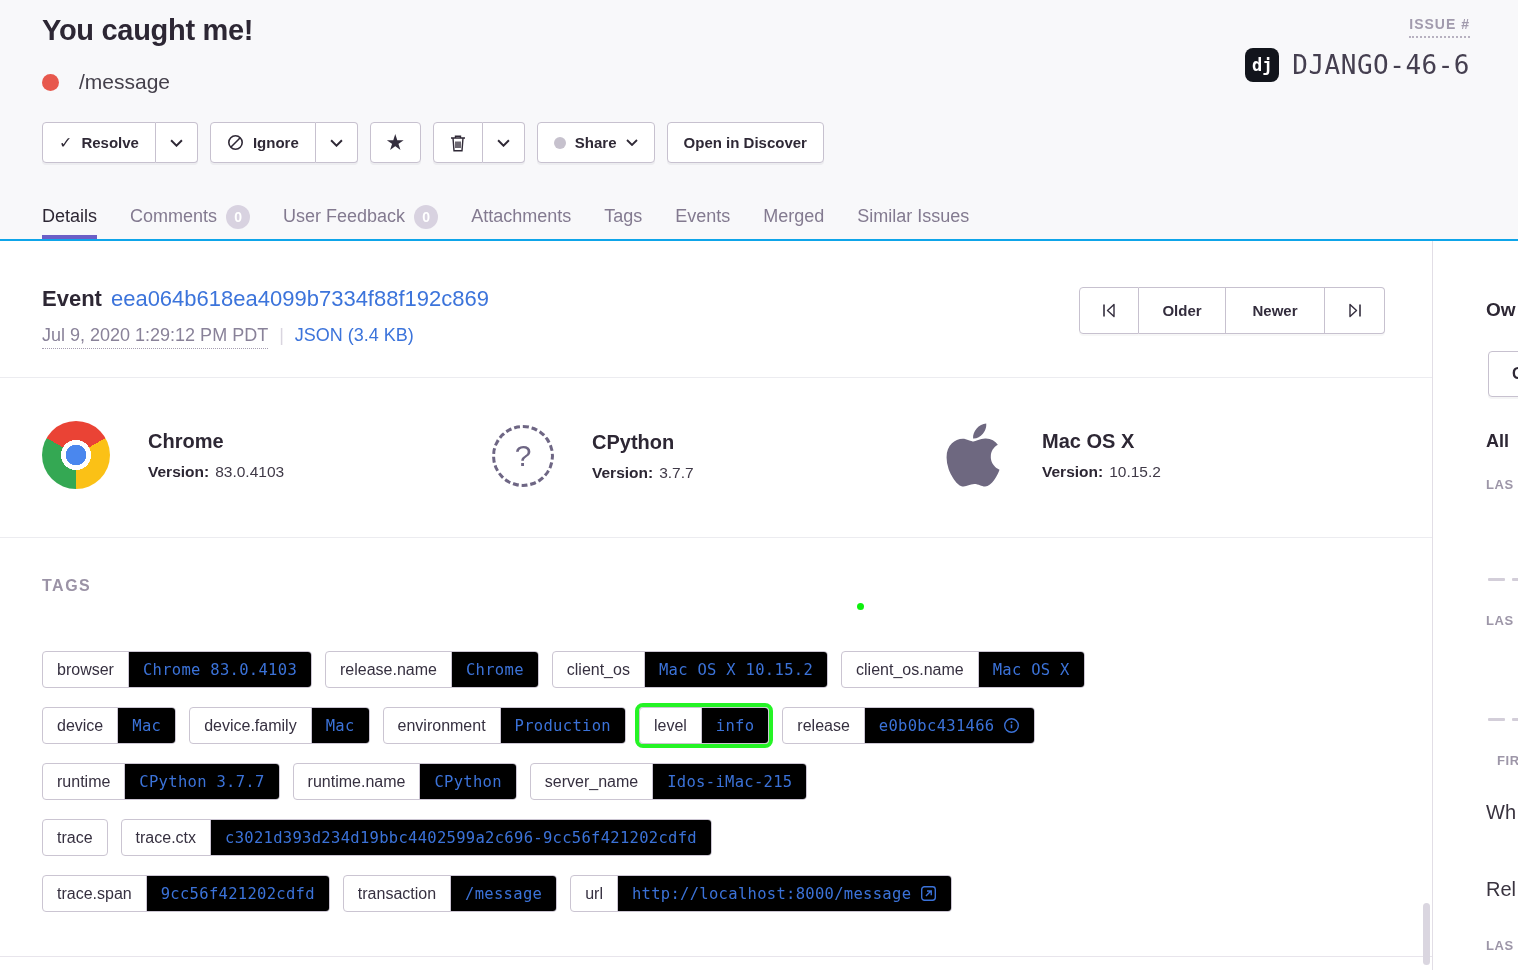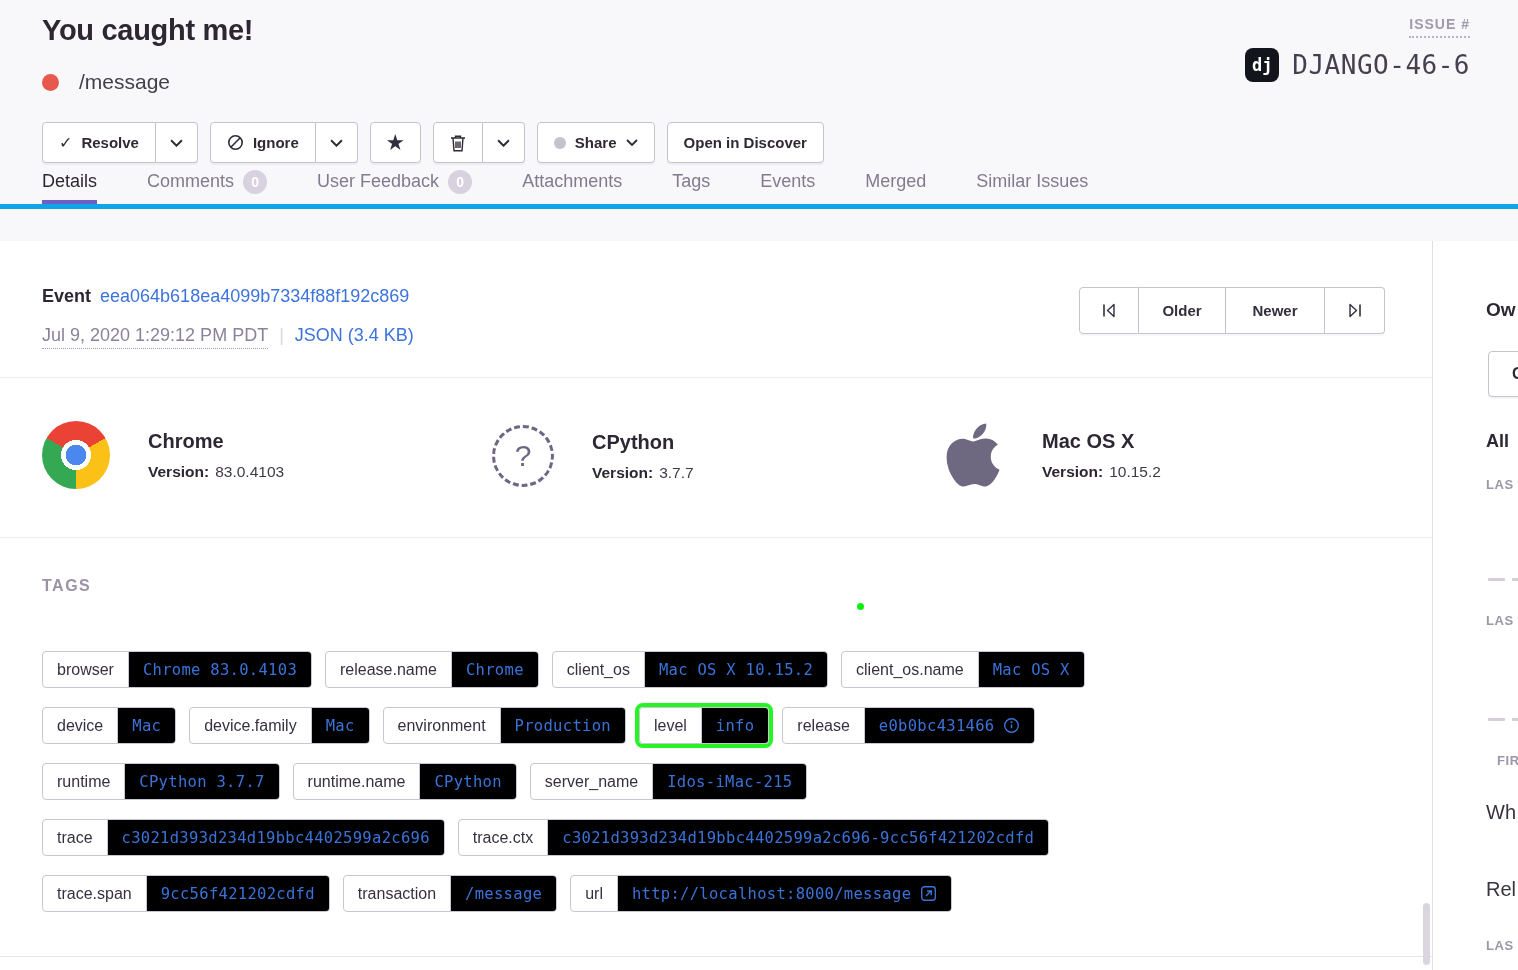--- a/index.html
+++ b/index.html
@@ -1,21 +1,21 @@
 <!DOCTYPE html>
 <html><head>
 <meta charset="utf-8">
 <style>
   * { margin:0; padding:0; box-sizing:border-box; }
   html,body { width:1518px; height:970px; overflow:hidden; }
   body { font-family:"Liberation Sans", sans-serif; background:#f8f8fa; position:relative; color:#2d2734; }
   .mono { font-family:"DejaVu Sans Mono","Liberation Mono",monospace; }
 
   
-  .hdr { position:absolute; top:0; left:0; width:1518px; height:209px; background:#f8f8fa; border-bottom:5px solid #0ea5e9; }
+  .hdr { position:absolute; top:0; left:0; width:1518px; height:241px; background:#f8f8fa; border-bottom:2px solid #0ea5e9; }
   .issue-title { position:absolute; left:42px; top:14px; font-size:29px; font-weight:700; color:#2d2734; letter-spacing:-0.3px; }
   .culprit-row { position:absolute; left:42px; top:70px; display:flex; align-items:center; gap:20px; }
   .err-dot { width:17px; height:17px; border-radius:50%; background:#e7584d; }
   .culprit { font-size:21px; color:#44404b; }
 
   .toolbar { position:absolute; left:42px; top:122px; display:flex; gap:12px; height:41px; }
   .btn { background:#fff; border:1px solid #c7c1cf; border-radius:4px; font-family:"Liberation Sans",sans-serif;
          font-size:15px; font-weight:700; color:#2f2936; display:inline-flex; align-items:center; justify-content:center;
          gap:9px; padding:0 16px; box-shadow:0 2px 0 rgba(45,41,52,0.05); cursor:pointer; height:41px; }
   .btn-group { display:inline-flex; }
@@ -25,32 +25,32 @@
   .star-glyph { font-size:19px; line-height:1; color:#332d3d; }
   .share-dot { width:12px; height:12px; border-radius:50%; background:#c6c1cd; }
 
   .issue-label { position:absolute; top:16px; right:48px; font-size:14px; font-weight:700; color:#a19aad;
                  letter-spacing:1px; border-bottom:2px dotted #b7b1c0; padding-bottom:4px; }
   .issue-id-row { position:absolute; top:48px; right:48px; display:flex; align-items:center; gap:13px; }
   .dj-logo { width:34px; height:34px; background:#12151c; border-radius:8px; color:#fff; font-weight:700;
              font-size:17px; display:flex; align-items:center; justify-content:center;margin-left:24px; }
   .issue-id { font-size:26px; color:#453f50; letter-spacing:0.5px; }
 
-  .tabs { position:absolute; left:42px; bottom:0; display:flex; gap:50px; height:45px; }
+  .tabs { position:absolute; left:42px; bottom:0; display:flex; gap:33px; height:45px; }
   .tab { display:flex; align-items:center; gap:9px; font-size:18px; color:#837a90; position:relative; cursor:pointer; }
   .tab.active { color:#2d2734; font-weight:500; }
   .tab.active::after { content:""; position:absolute; left:0; right:0; bottom:0; height:4px; background:#6c5fc7; }
   .tab-badge { min-width:24px; height:24px; border-radius:12px; background:#d8d2e0; color:#fff;
                font-size:14px; font-weight:700; display:flex; align-items:center; justify-content:center; padding:0 7px; }
 
   
   .main { position:absolute; top:241px; left:0; width:1432px; height:729px; background:#fff; }
 
   .event-sec { position:absolute; top:0; left:0; right:0; height:137px; border-bottom:1px solid #ececf0; }
-  .event-line1 { position:absolute; left:42px; top:45px; font-size:18px; display:flex; gap:9px; align-items:center; }
+  .event-line1 { position:absolute; left:42px; top:45px; font-size:22px; display:flex; gap:9px; align-items:center; }
   .event-word { font-weight:700; color:#2d2734; }
   .event-id { color:#3c74db; cursor:pointer; }
   .event-line2 { position:absolute; left:42px; top:84px; font-size:18px; display:flex; gap:11px; align-items:baseline; }
   .event-ts { color:#898299; border-bottom:1px dotted #a59eb1; padding-bottom:2px; }
   .event-sep { color:#d9d5df; }
   .event-json { color:#3c74db; font-weight:500; cursor:pointer; }
   .pager { position:absolute; right:47px; top:46px; display:flex; filter:drop-shadow(0 2px 0 rgba(45,41,52,0.04)); }
   .pbtn { height:47px; background:#fff; border:1px solid #c7c1cf; font-size:15px; font-weight:700; color:#332d3d;
           display:flex; align-items:center; justify-content:center; cursor:pointer; }
   .pbtn + .pbtn { border-left:0; }
@@ -348,23 +348,20 @@
           <div class="tag">
             <span class="tag-key">server_name</span>
             <span class="tag-val">
               <span>Idos-iMac-215</span>
             </span>
           </div>
         </div>
         <div class="tag-row">
           <div class="tag">
             <span class="tag-key">trace</span>
-            <span class="tag-val">
-              <span>c3021d393d234d19bbc4402599a2c696</span>
-            </span>
           </div>
           <div class="tag">
             <span class="tag-key">trace.ctx</span>
             <span class="tag-val">
               <span>c3021d393d234d19bbc4402599a2c696-9cc56f421202cdfd</span>
             </span>
           </div>
         </div>
         <div class="tag-row">
           <div class="tag">

